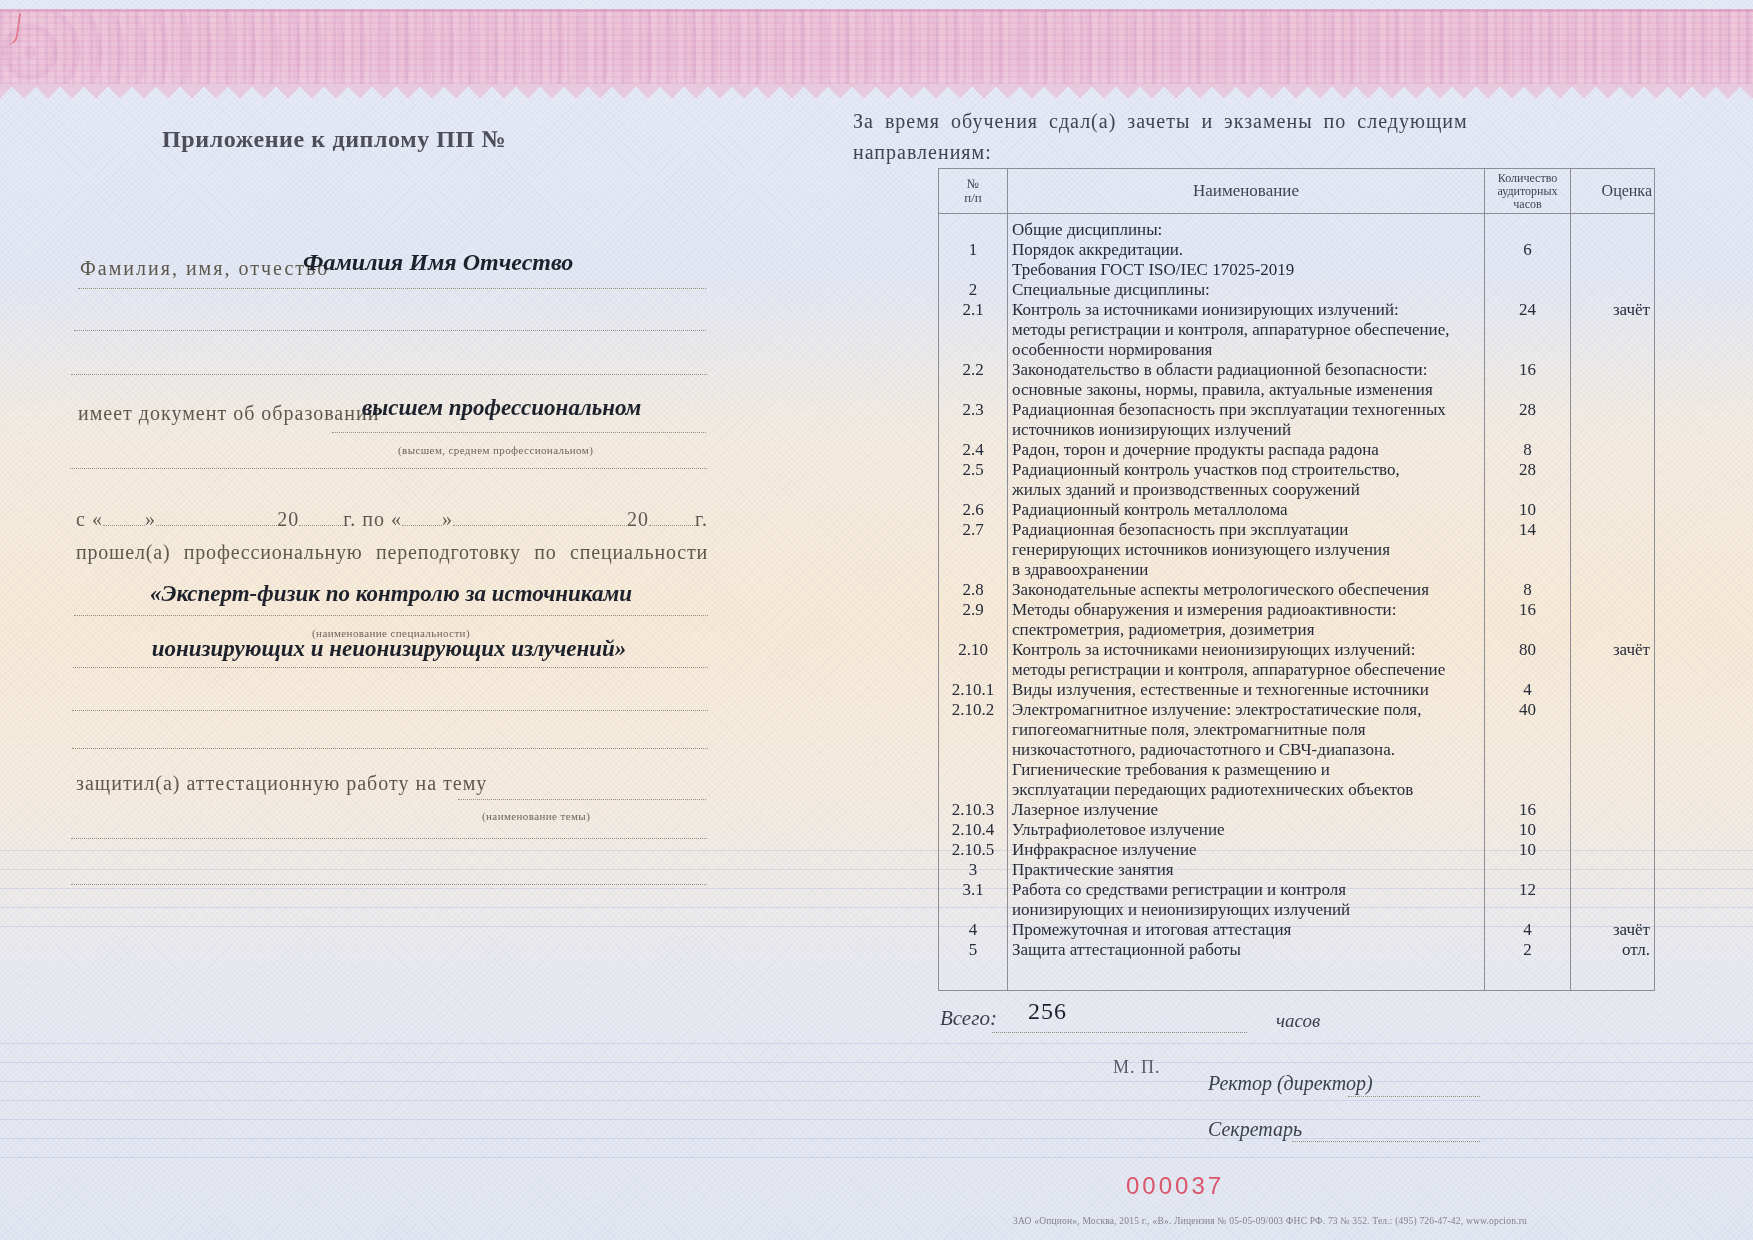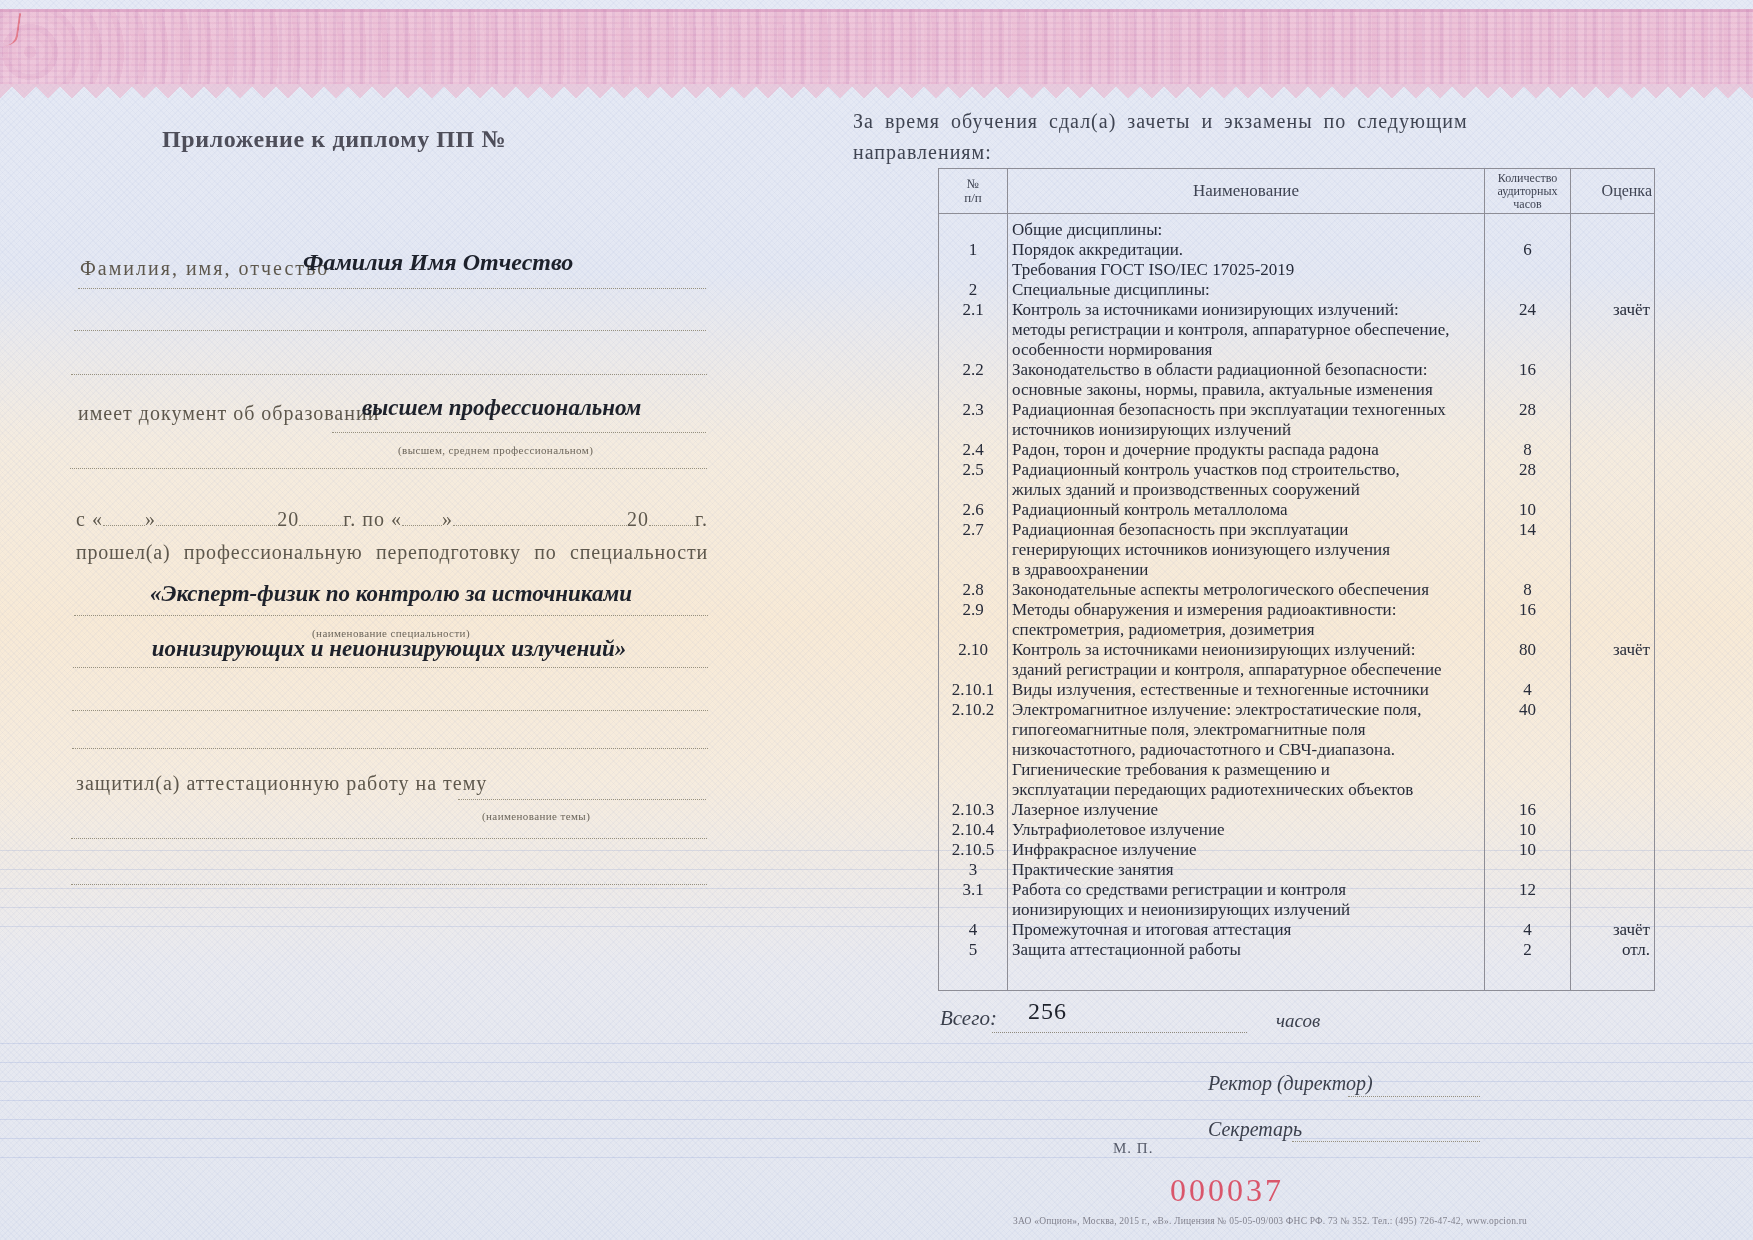--- a/index.html
+++ b/index.html
@@ -73,23 +73,23 @@
   td.col-num{text-align:center;}
   td.col-name div{line-height:20px;}
   td.col-hours{text-align:center;}
   td.col-grade{text-align:right;}
   tr.spacer-a td{height:6px;padding:0;}
   tr.spacer-b td{height:30px;padding:0;}
   .total-label{position:absolute;left:940px;top:1006px;font-size:21px;font-style:italic;color:#3a3f4c;}
   .total-value{position:absolute;left:1028px;top:998px;font-size:24px;color:#1d212b;letter-spacing:1px;}
   .total-unit{position:absolute;left:1276px;top:1010px;font-size:19px;font-style:italic;color:#3a3f4c;}
   .sig{position:absolute;font-size:20px;font-style:italic;color:#3a3f4c;white-space:nowrap;}
-  .stamp{position:absolute;left:1113px;top:1140px;font-size:15px;color:#565b6a;letter-spacing:1px;}
-  .serial{position:absolute;left:1170px;top:1172px;font-size:32px;color:rgba(216,70,92,.9);
-    letter-spacing:3px;font-family:Liberation Serif, serif;}
+  .stamp{position:absolute;left:1113px;top:1057px;font-size:18px;color:#565b6a;letter-spacing:1px;}
+  .serial{position:absolute;left:1126px;top:1172px;font-size:24px;color:rgba(216,70,92,.9);
+    letter-spacing:3px;font-family:Liberation Sans, sans-serif;}
   .imprint{position:absolute;left:1013px;top:1216px;font-size:9.5px;color:#82828e;letter-spacing:.2px;white-space:nowrap;}
 </style>
 </head>
 <body>
 
 <div id="page">
 
   <div class="guilloche"></div>
   <div class="corner-mark"></div>
   <div class="bg-rule" style="top:850px"></div>
@@ -295,21 +295,21 @@
               <div>Методы обнаружения и измерения радиоактивности:</div>
               <div>спектрометрия, радиометрия, дозиметрия</div>
             </td>
             <td class="col-hours">16</td>
             <td class="col-grade"></td>
           </tr>
           <tr>
             <td class="col-num">2.10</td>
             <td class="col-name">
               <div>Контроль за источниками неионизирующих излучений:</div>
-              <div>зданий регистрации и контроля, аппаратурное обеспечение</div>
+              <div>методы регистрации и контроля, аппаратурное обеспечение</div>
             </td>
             <td class="col-hours">80</td>
             <td class="col-grade">зачёт</td>
           </tr>
           <tr>
             <td class="col-num">2.10.1</td>
             <td class="col-name">
               <div>Виды излучения, естественные и техногенные источники</div>
             </td>
             <td class="col-hours">4</td>

